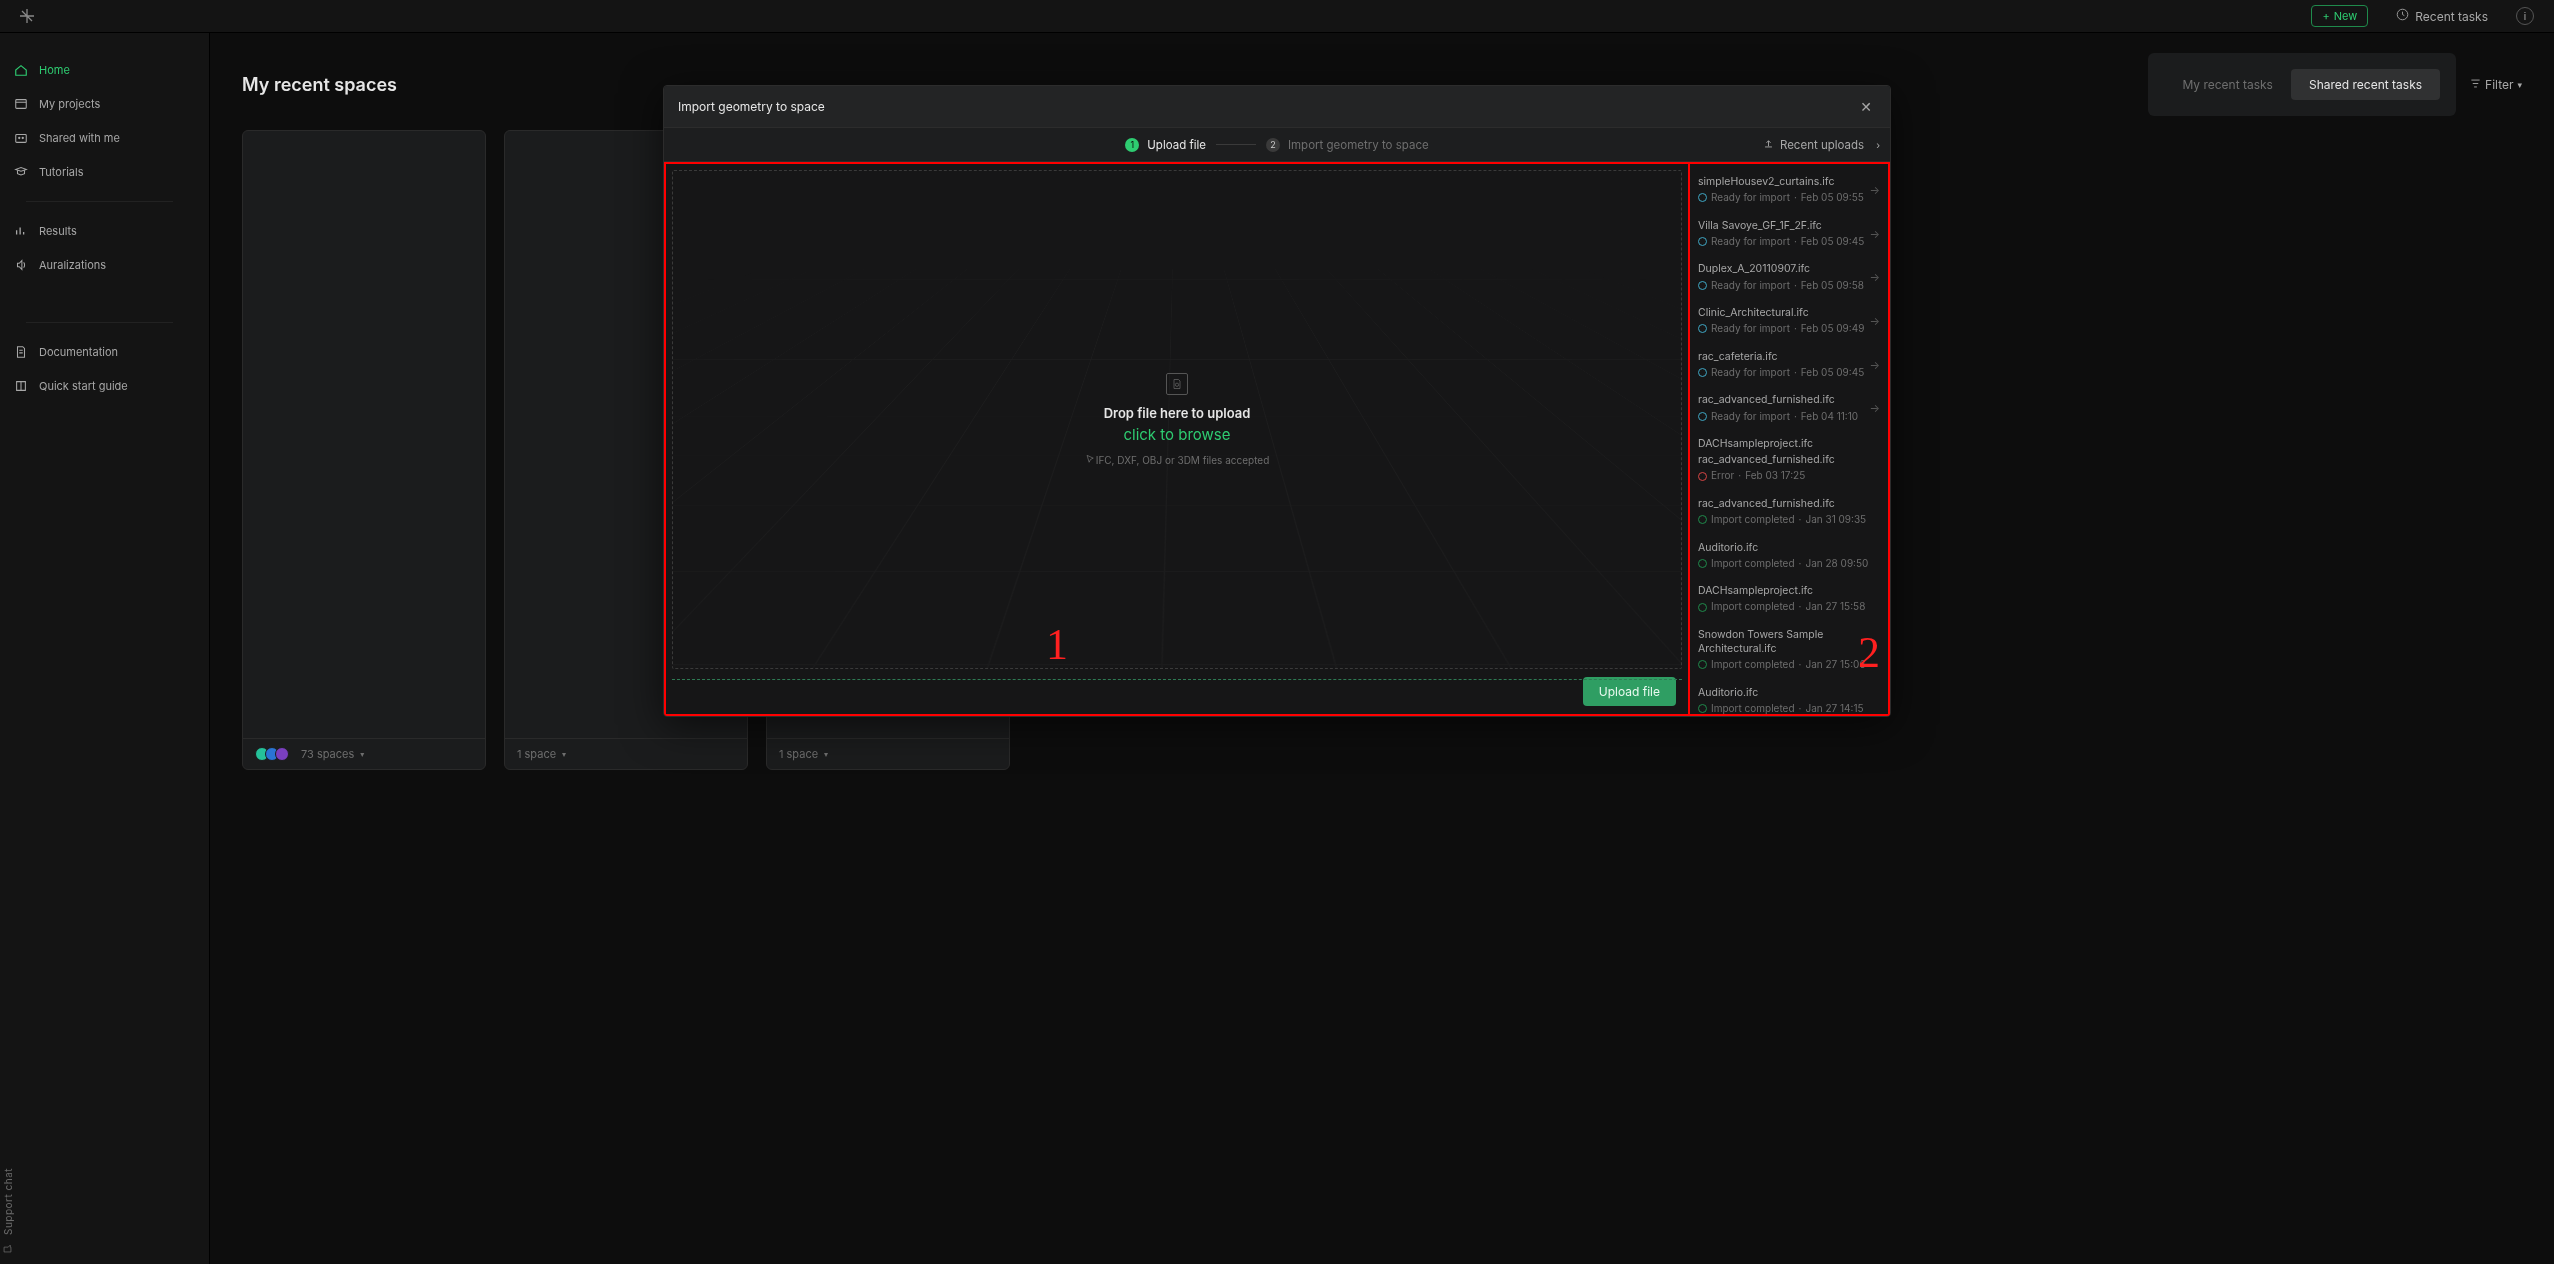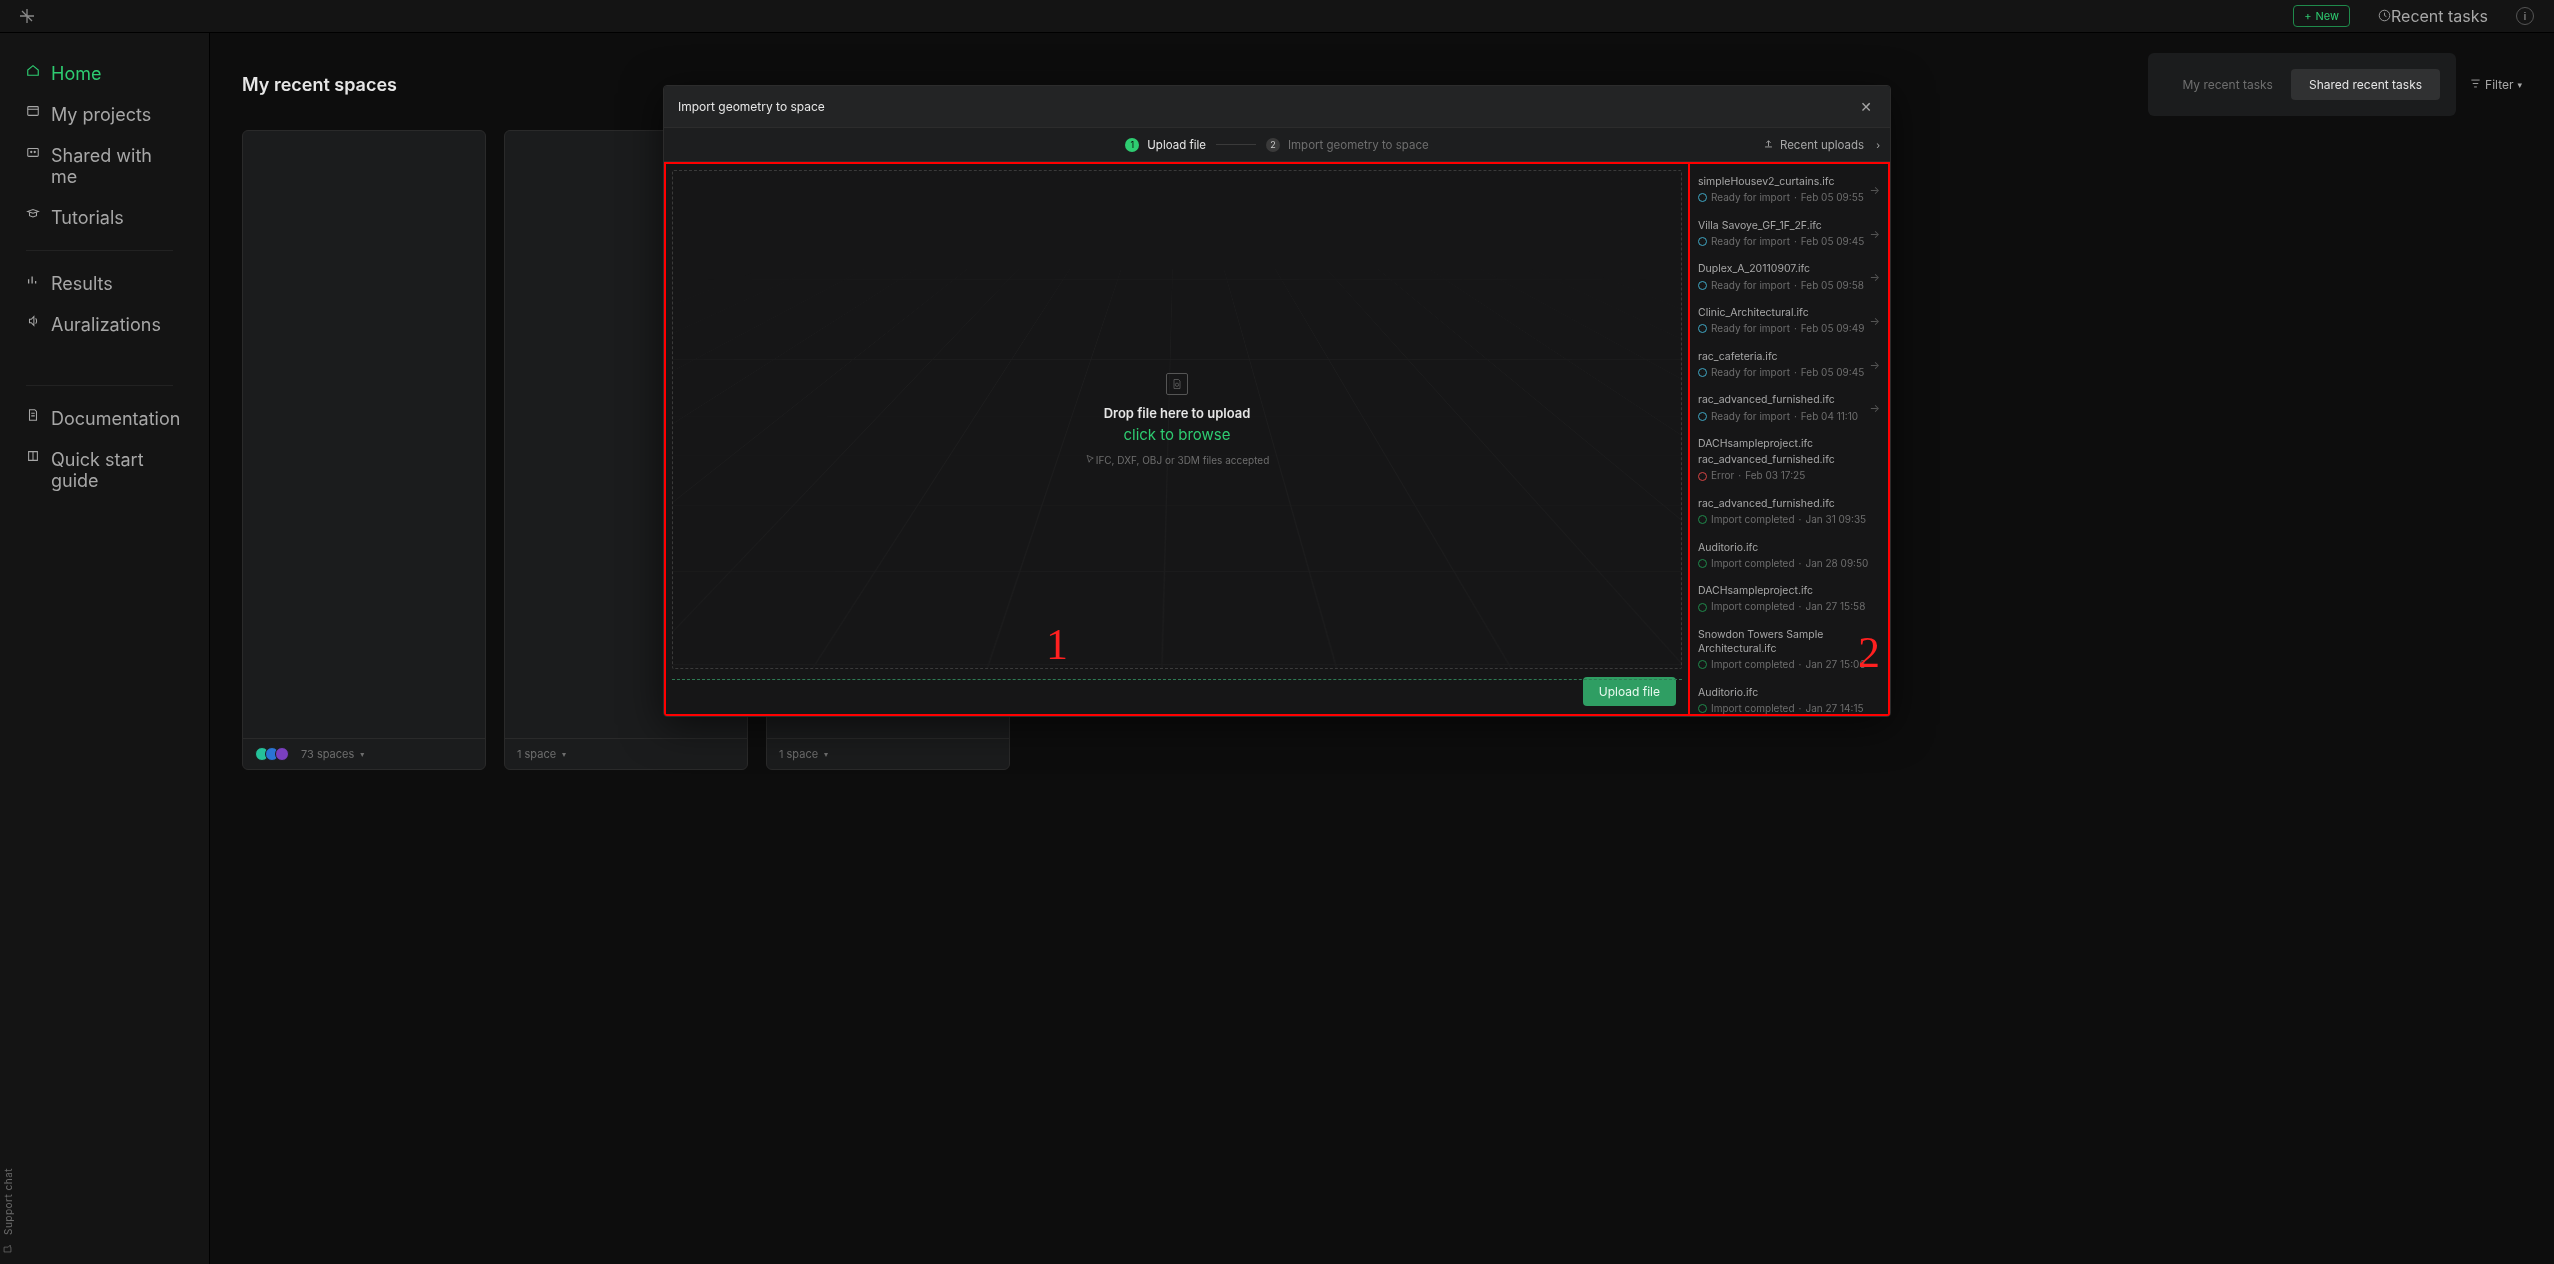--- a/index.html
+++ b/index.html
@@ -32,33 +32,33 @@
     border-bottom: 1px solid #000;
   }
   .topbar .logo { width: 14px; height: 14px; position: relative; }
   .topbar .right { margin-left: auto; display: flex; align-items: center; gap: 28px; }
   .new-btn {
     display: inline-flex; align-items: center; gap: 4px;
     padding: 3px 10px; border-radius: 4px;
     border: 1px solid var(--accent-dim); color: var(--accent);
     font-size: 11px; cursor: pointer;
   }
-  .topbar .link { color: var(--text-1); font-size: 16px; display: inline-flex; align-items: center; cursor: pointer; }
+  .topbar .link { color: var(--text-1); font-size: 12px; display: inline-flex; align-items: center; gap: 6px; cursor: pointer; }
   .topbar .circle-btn { width: 18px; height: 18px; border: 1px solid #555; border-radius: 50%; display: flex; align-items: center; justify-content: center; font-size: 10px; cursor: pointer; }
 
   
   .layout { display: flex; height: calc(100% - 33px); }
   .sidebar {
     width: 210px; flex: 0 0 210px; background: var(--bg-1);
     border-right: 1px solid #000; padding: 20px 0;
   }
   .side-divider { height: 1px; background: #222; margin: 12px 36px 12px 26px; }
   .side-item {
-    display: flex; align-items: flex-start; gap: 11px;
-    padding: 10px 26px; color: var(--text-1); font-size: 18px;
+    display: flex; align-items: flex-end; gap: 11px;
+    padding: 10px 14px; color: var(--text-1); font-size: 11px;
     cursor: pointer;
   }
   .side-item.active { color: var(--accent); }
   .side-item .ico { width: 14px; height: 14px; display: inline-flex; align-items: center; justify-content: center; color: inherit; }
 
   .main { flex: 1; position: relative; padding: 20px 32px; overflow: hidden; }
   .sections-header { display: flex; justify-content: space-between; align-items: center; margin-bottom: 14px; }
   .section-title { color: var(--text-0); font-size: 18px; font-weight: 600; }
   .tabs-right { display: flex; align-items: center; gap: 14px; }
   .tab-list { display: flex; background: var(--bg-2); border-radius: 6px; padding: 16px; }

